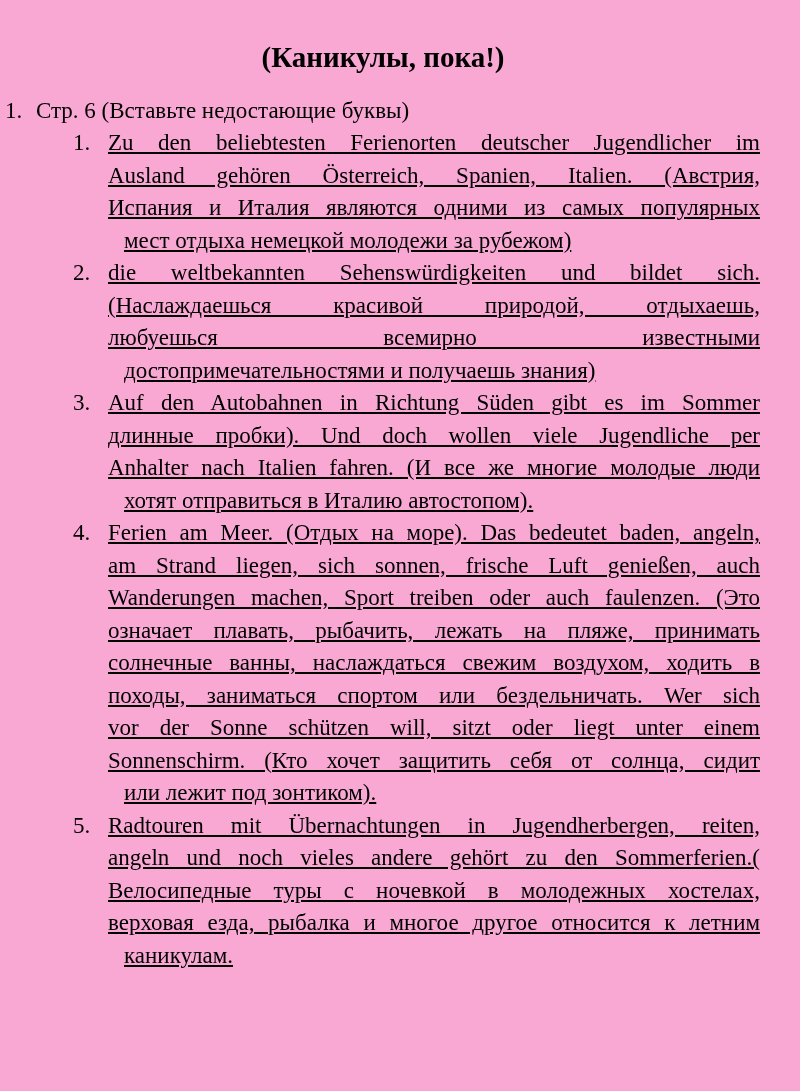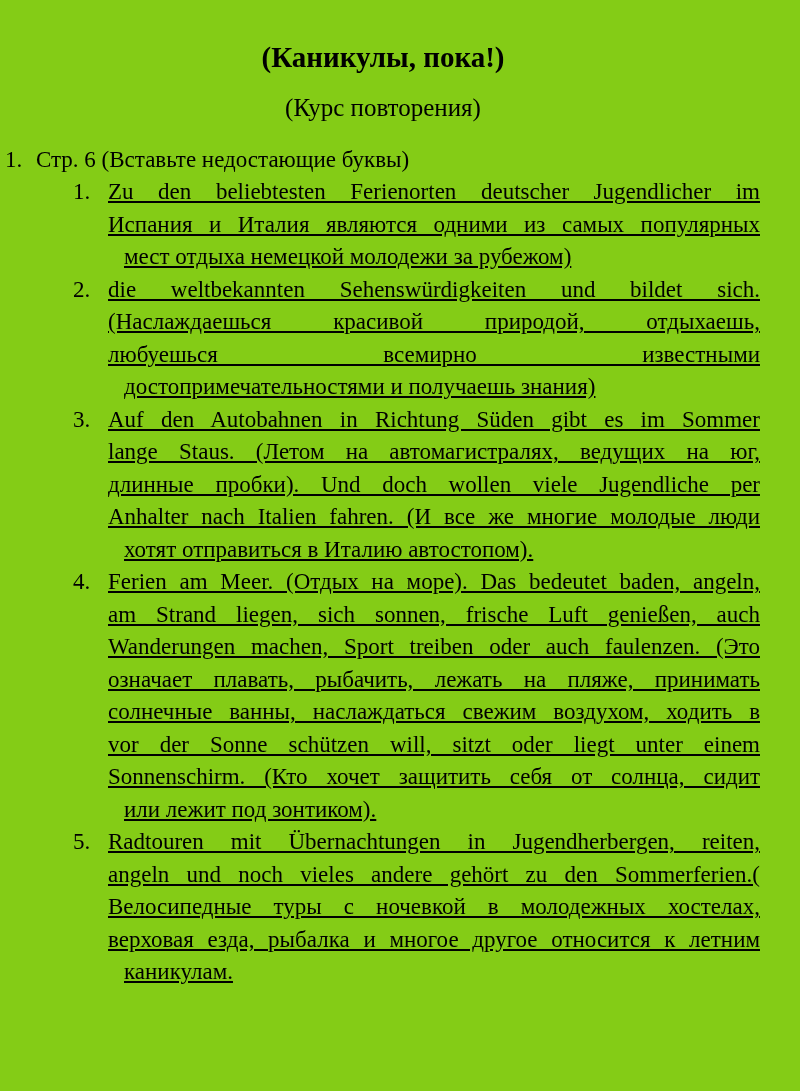--- a/index.html
+++ b/index.html
@@ -4,21 +4,21 @@
 <style>
   html, body {
     margin: 0;
     padding: 0;
     background: #ffffff;
   }
   .page {
     position: relative;
     width: 800px;
     height: 1091px;
-    background: #84cc16;
+    background: #f9a8d4;
     color: #000000;
     font-family: "Liberation Serif", "DejaVu Serif", serif;
     overflow: hidden;
   }
   .header {
     width: 766px;
     text-align: center;
   }
   .title {
     margin-top: 40px;
@@ -70,68 +70,68 @@
     margin-left: 16px;
   }
 </style>
 </head>
 <body>
 
 <div class="page">
 
   <div class="header">
     <div class="title">(Каникулы, пока!)</div>
-    <div class="subtitle">(Курс повторения)</div>
   </div>
 
   <div class="task">
     <span class="task-num">1.</span>
     <span class="task-text">Стр. 6 (Вставьте недостающие буквы)</span>
   </div>
 
   <div class="items">
 
     <div class="item">
       <div class="num">1.</div>
       <div class="body-col">
         <div class="ln">Zu den beliebtesten Ferienorten deutscher Jugendlicher im</div>
+        <div class="ln">Ausland gehören Österreich, Spanien, Italien. (Австрия,</div>
         <div class="ln">Испания и Италия являются одними из самых популярных</div>
         <div class="ln last">мест отдыха немецкой молодежи за рубежом)</div>
       </div>
     </div>
 
     <div class="item">
       <div class="num">2.</div>
       <div class="body-col">
         <div class="ln">die weltbekannten Sehenswürdigkeiten und bildet sich.</div>
         <div class="ln">(Наслаждаешься красивой природой, отдыхаешь,</div>
         <div class="ln">любуешься всемирно известными</div>
         <div class="ln last">достопримечательностями и получаешь знания)</div>
       </div>
     </div>
 
     <div class="item">
       <div class="num">3.</div>
       <div class="body-col">
         <div class="ln">Auf den Autobahnen in Richtung Süden gibt es im Sommer</div>
-        <div class="ln">lange Staus. (Летом на автомагистралях, ведущих на юг,</div>
         <div class="ln">длинные пробки). Und doch wollen viele Jugendliche per</div>
         <div class="ln">Anhalter nach Italien fahren. (И все же многие молодые люди</div>
         <div class="ln last">хотят отправиться в Италию автостопом).</div>
       </div>
     </div>
 
     <div class="item">
       <div class="num">4.</div>
       <div class="body-col">
         <div class="ln">Ferien am Meer. (Отдых на море). Das bedeutet baden, angeln,</div>
         <div class="ln">am Strand liegen, sich sonnen, frische Luft genießen, auch</div>
         <div class="ln">Wanderungen machen, Sport treiben oder auch faulenzen. (Это</div>
         <div class="ln">означает плавать, рыбачить, лежать на пляже, принимать</div>
         <div class="ln">солнечные ванны, наслаждаться свежим воздухом, ходить в</div>
+        <div class="ln">походы, заниматься спортом или бездельничать. Wer sich</div>
         <div class="ln">vor der Sonne schützen will, sitzt oder liegt unter einem</div>
         <div class="ln">Sonnenschirm. (Кто хочет защитить себя от солнца, сидит</div>
         <div class="ln last">или лежит под зонтиком).</div>
       </div>
     </div>
 
     <div class="item">
       <div class="num">5.</div>
       <div class="body-col">
         <div class="ln">Radtouren mit Übernachtungen in Jugendherbergen, reiten,</div>

